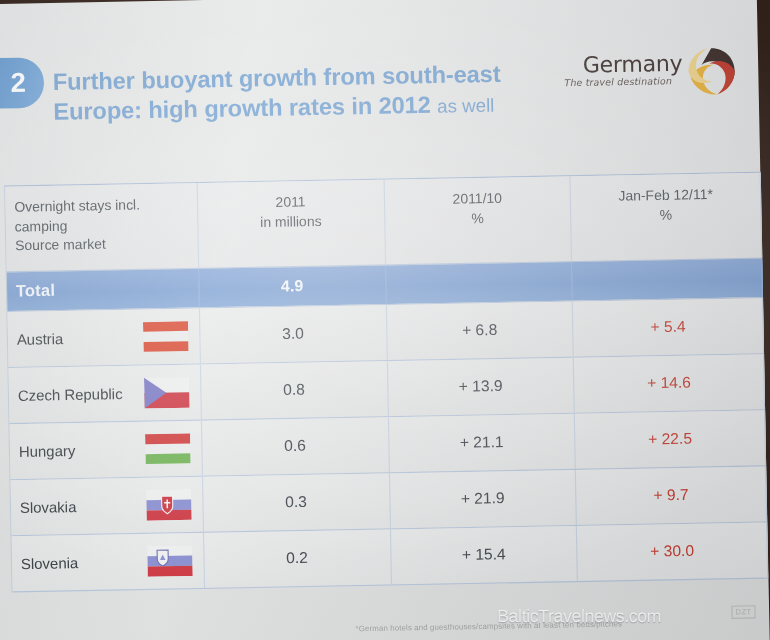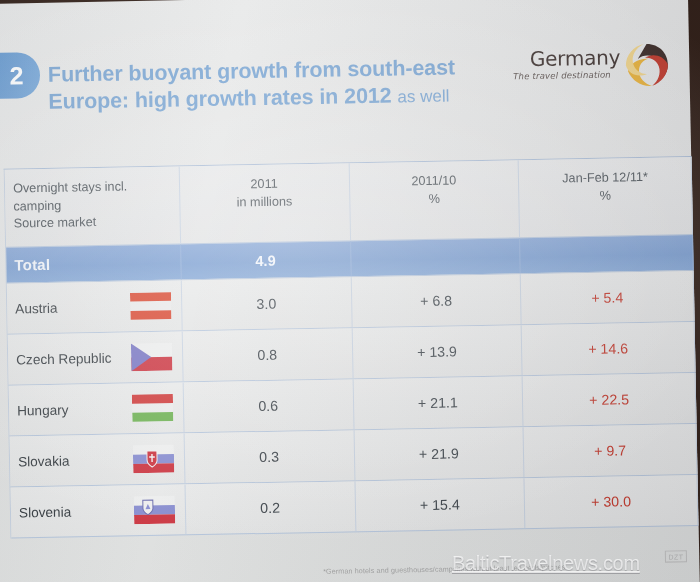--- a/index.html
+++ b/index.html
@@ -183,25 +183,24 @@
     text-align: center;
     letter-spacing: 0.4px;
     opacity: 0.8;
   }
 
   .watermark {
     position: absolute;
     left: 452px;
     top: 552px;
     color: rgba(255,255,255,0.70);
-    font-size: 20px;
+    font-size: 16px;
     letter-spacing: -0.3px;
     text-shadow: 0 1px 1px rgba(120,120,125,0.55);
     white-space: nowrap;
-    text-decoration: underline;
   }
 </style>
 </head>
 <body>
 
 <div id="photo">
   <div id="screen"></div>
 
   <div id="slide">
 

